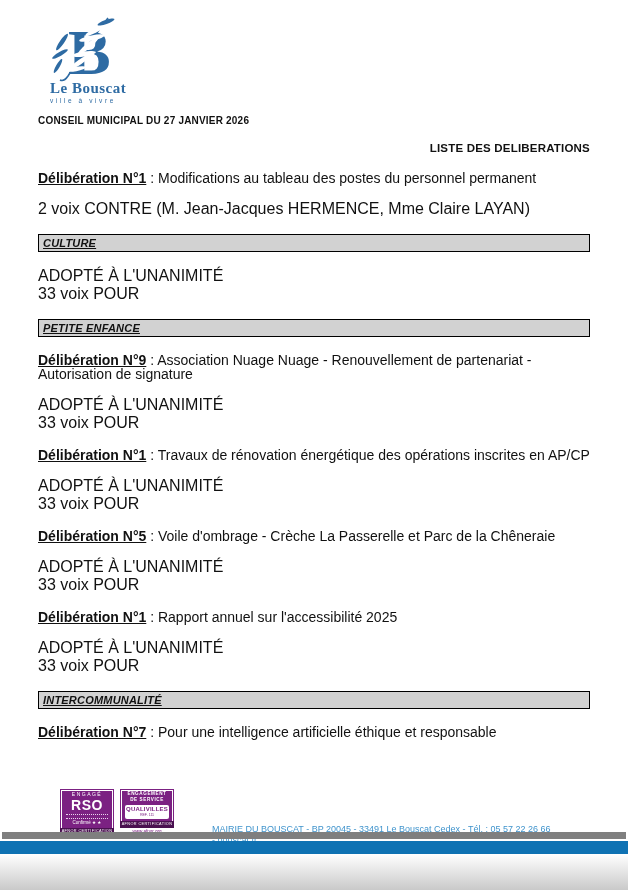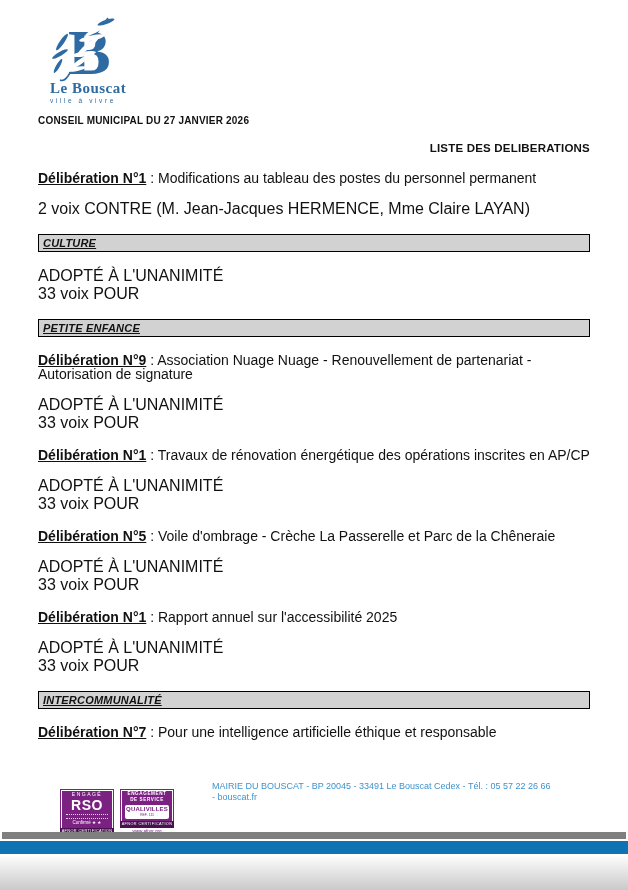--- a/index.html
+++ b/index.html
@@ -35,21 +35,21 @@
   .badge .b-top{font-size:5px;letter-spacing:1.5px;line-height:7px;}
   .badge .b-main{font-size:14px;font-weight:bold;line-height:15px;letter-spacing:.5px;}
   .badge .b-dashes{height:3px;margin:1px 6px;border-top:1px dotted #e9d5ee;border-bottom:1px dotted #e9d5ee;}
   .badge .b-confirm{font-size:4.5px;line-height:6px;padding-bottom:2px;}
   .badge .b-strip{background:#4a1150;font-size:3.8px;letter-spacing:.4px;line-height:7px;}
   .badge2 .b-top{font-size:4.6px;letter-spacing:.6px;line-height:6px;font-weight:bold;}
   .badge2 .b-qbox{background:#ffffff;color:#7b2182;margin:2px 5px 2px 5px;border-radius:2px;padding:1px 0 1px 0;}
   .badge2 .b-qmain{font-size:6px;font-weight:bold;letter-spacing:.2px;line-height:7px;}
   .badge2 .b-qref{font-size:3.6px;line-height:5px;}
   .badge-site{font-size:4.6px;color:#7b2182;text-align:center;margin-top:1px;}
-  .footer-address{position:absolute;left:212px;top:781px;width:340px;font-size:9px;color:#3f93cc;line-height:11px;}
+  .footer-address{position:absolute;left:212px;top:824px;width:340px;font-size:9px;color:#3f93cc;line-height:11px;}
   .bar-gray{position:absolute;left:2px;right:2px;top:832px;height:7px;background:#7f7f7f;}
   .bar-blue{position:absolute;left:0;right:0;top:841px;height:13px;background:#0f72b3;}
   .bottom-fade{position:absolute;left:0;right:0;top:854px;bottom:0;background:linear-gradient(#ffffff, #c9c9c9);}
 </style>
 </head>
 <body>
 
 <div class="content">
 
   <div class="logo-wrap">

